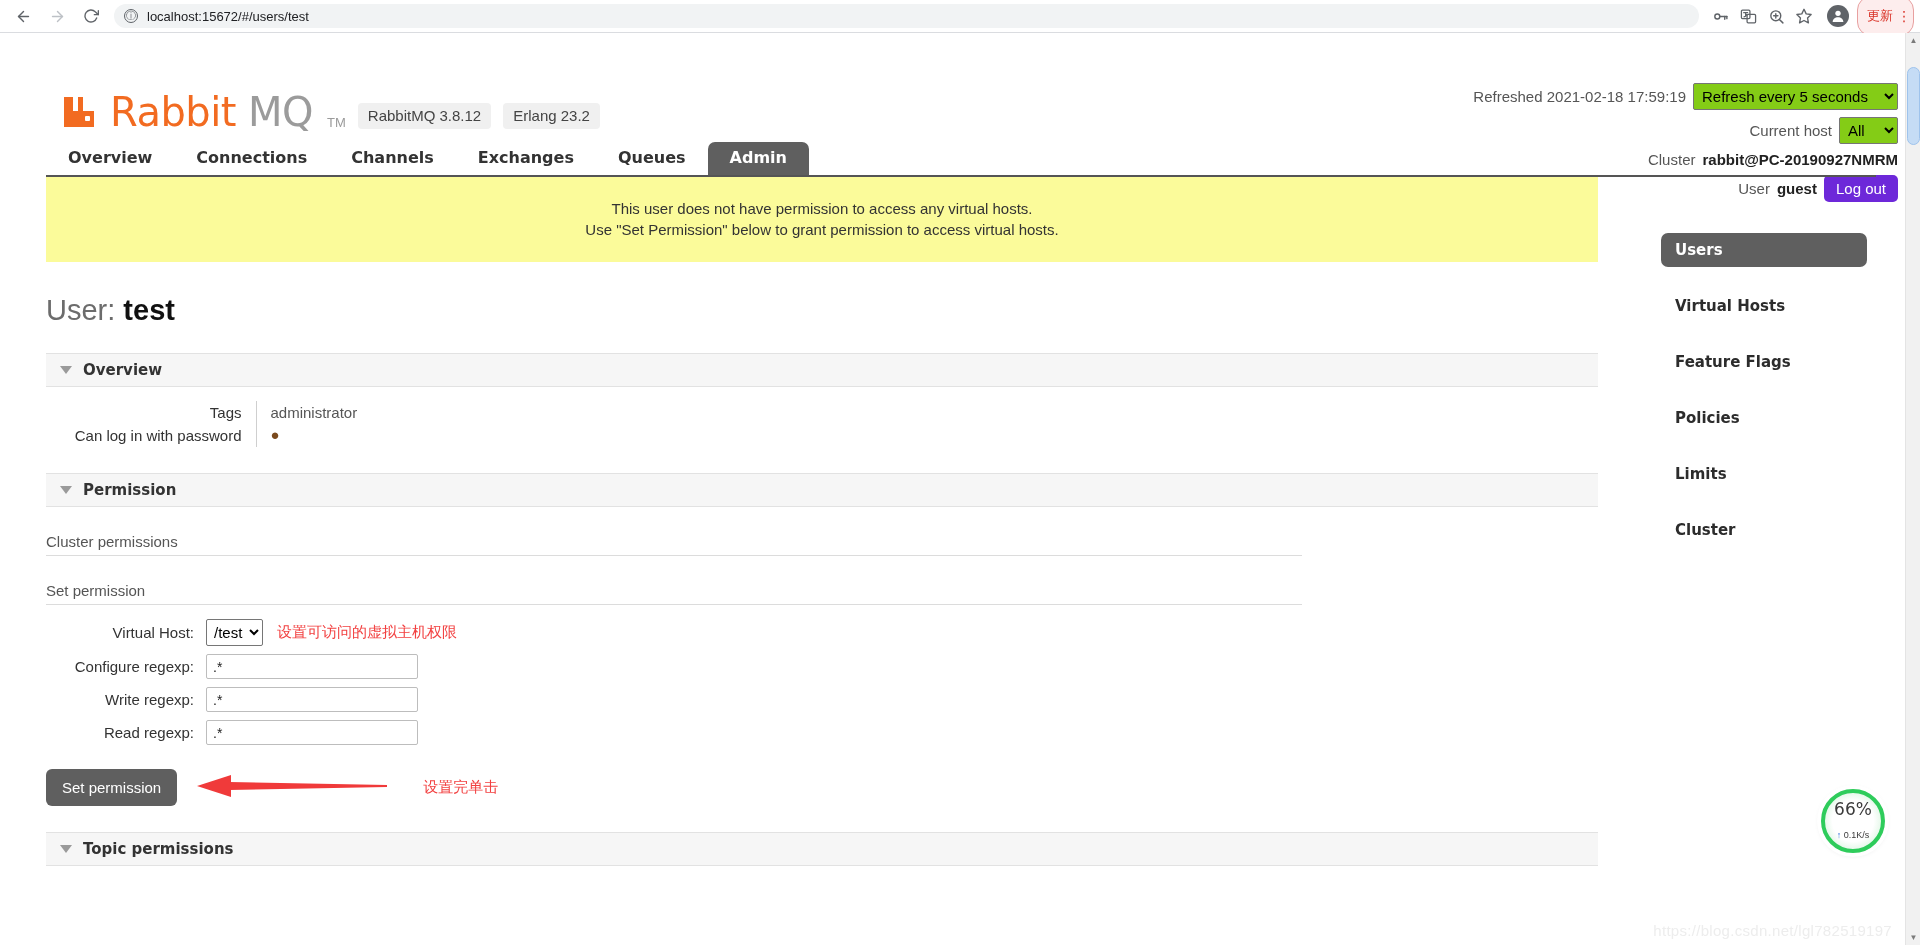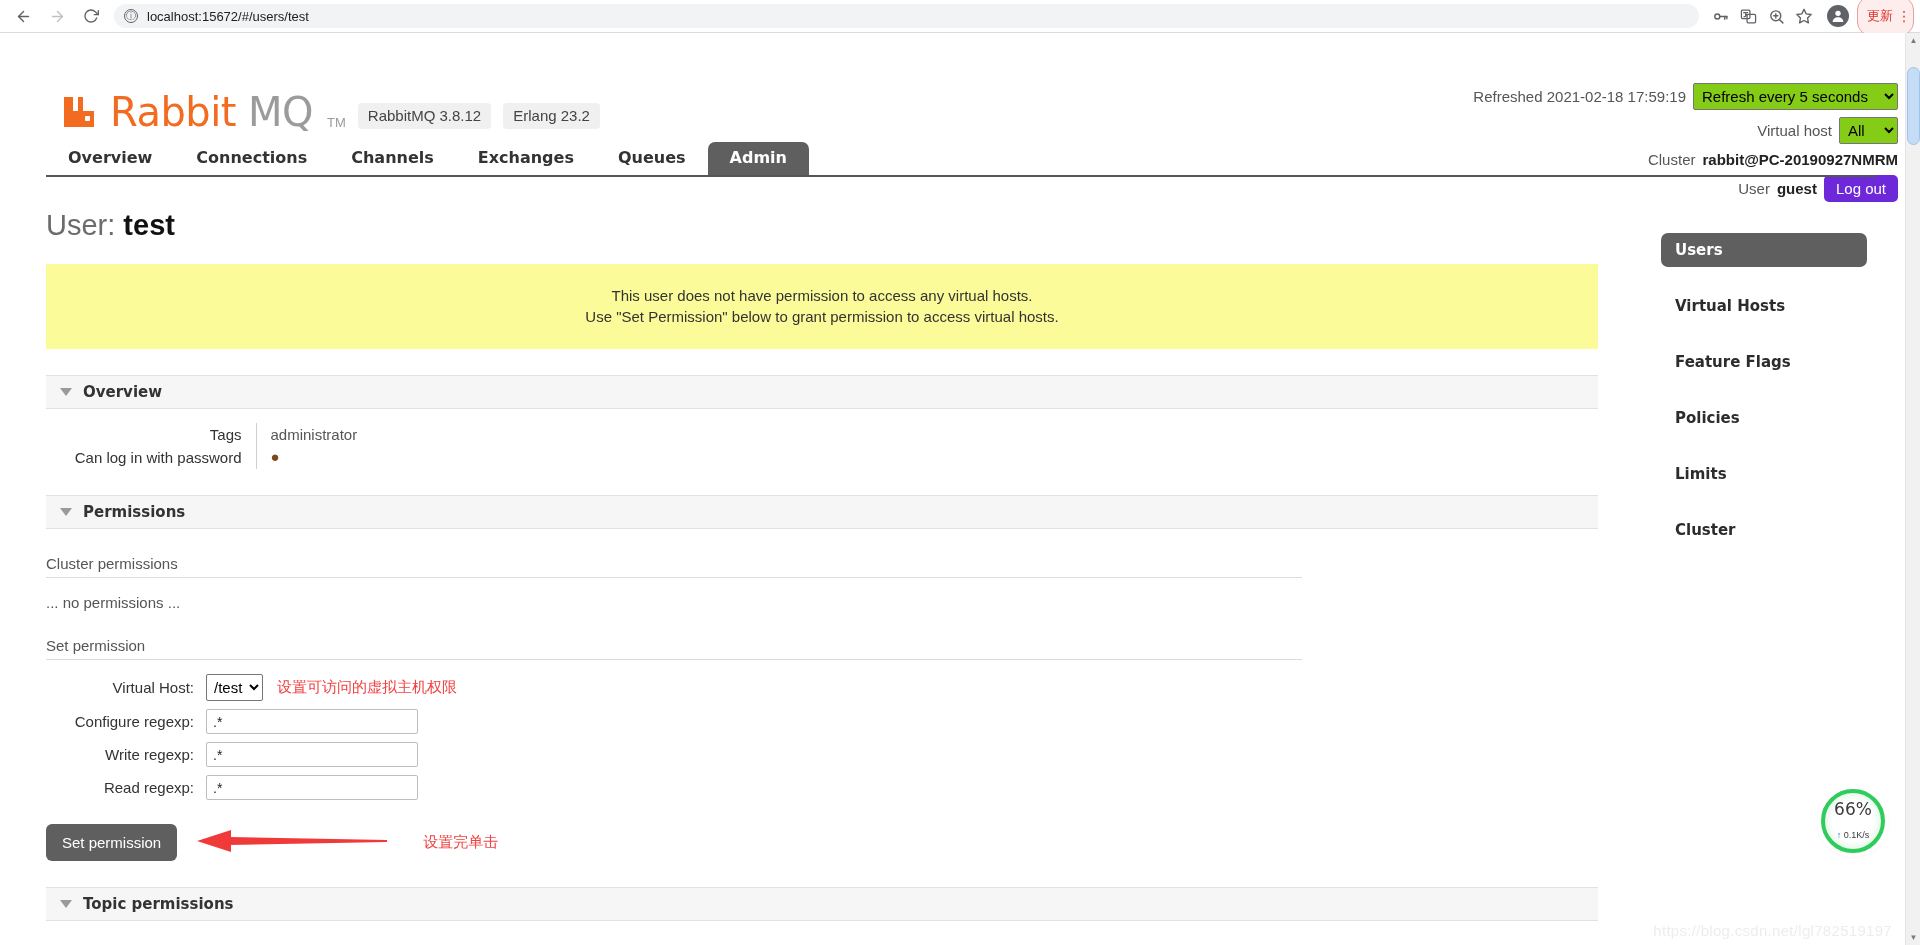--- a/index.html
+++ b/index.html
@@ -490,21 +490,21 @@
       <span class="version-chip">RabbitMQ 3.8.12</span>
       <span class="version-chip">Erlang 23.2</span>
     </div>
 
     <div id="header-right">
       <div class="hr-row">
         <span class="hr-label">Refreshed 2021-02-18 17:59:19</span>
         <select class="rmq-select" id="refresh-select"><option value="Refresh every 5 seconds">Refresh every 5 seconds</option><option value="Refresh every 10 seconds">Refresh every 10 seconds</option><option value="Refresh every 30 seconds">Refresh every 30 seconds</option><option value="Refresh every 60 seconds">Refresh every 60 seconds</option><option value="Do not refresh">Do not refresh</option></select>
       </div>
       <div class="hr-row">
-        <span class="hr-label">Virtual host</span>
+        <span class="hr-label">Current host</span>
         <select class="rmq-select" id="vhost-header-select"><option value="All">All</option><option value="/">/</option><option value="/test">/test</option></select>
       </div>
       <div class="hr-row">
         <span class="hr-label">Cluster</span>
         <span class="cluster-name">rabbit@PC-20190927NMRM</span>
       </div>
       <div class="hr-row">
         <span class="hr-label">User</span>
         <span class="user-name">guest</span>
         <button class="btn-dark">Log out</button>
@@ -516,28 +516,28 @@
       <div class="navtab">Overview</div>
       <div class="navtab">Connections</div>
       <div class="navtab">Channels</div>
       <div class="navtab">Exchanges</div>
       <div class="navtab">Queues</div>
       <div class="navtab active">Admin</div>
     </div>
 
   <div id="main">
 
+    <div id="warning-box">
+      <div>This user does not have permission to access any virtual hosts.</div>
+      <div>Use "Set Permission" below to grant permission to access virtual hosts.</div>
+    </div>
+
     <div id="page-title">
       <span class="t-label">User:</span>
       <span class="t-value">test</span>
-    </div>
-
-    <div id="warning-box">
-      <div>This user does not have permission to access any virtual hosts.</div>
-      <div>Use "Set Permission" below to grant permission to access virtual hosts.</div>
     </div>
 
     <div class="section-head">
       <span class="tri"></span>
       <span>Overview</span>
     </div>
     <table class="kv-table">
       <tbody>
           <tr>
         <td class="kv-key">Tags</td>
@@ -545,25 +545,24 @@
       </tr>
       <tr>
         <td class="kv-key">Can log in with password</td>
         <td class="kv-val dot-mark">●</td>
       </tr>
     </tbody>
       </table>
 
     <div class="section-head">
       <span class="tri"></span>
-      <span>Permissions</span>
+      <span>Permission</span>
     </div>
 
     <div class="sub-label">Cluster permissions</div>
-    <div class="sub-text">... no permissions ...</div>
     <div class="sub-label">Set permission</div>
 
     <div id="perm-form">
       <div class="form-row">
         <span class="form-label">Virtual Host:</span>
         <select class="vhost-select" id="form-vhost-select"><option value="/test">/test</option><option value="/">/</option></select>
         <span class="cn-note">设置可访问的虚拟主机权限</span>
       </div>
       <div class="form-row">
         <span class="form-label">Configure regexp:</span>

